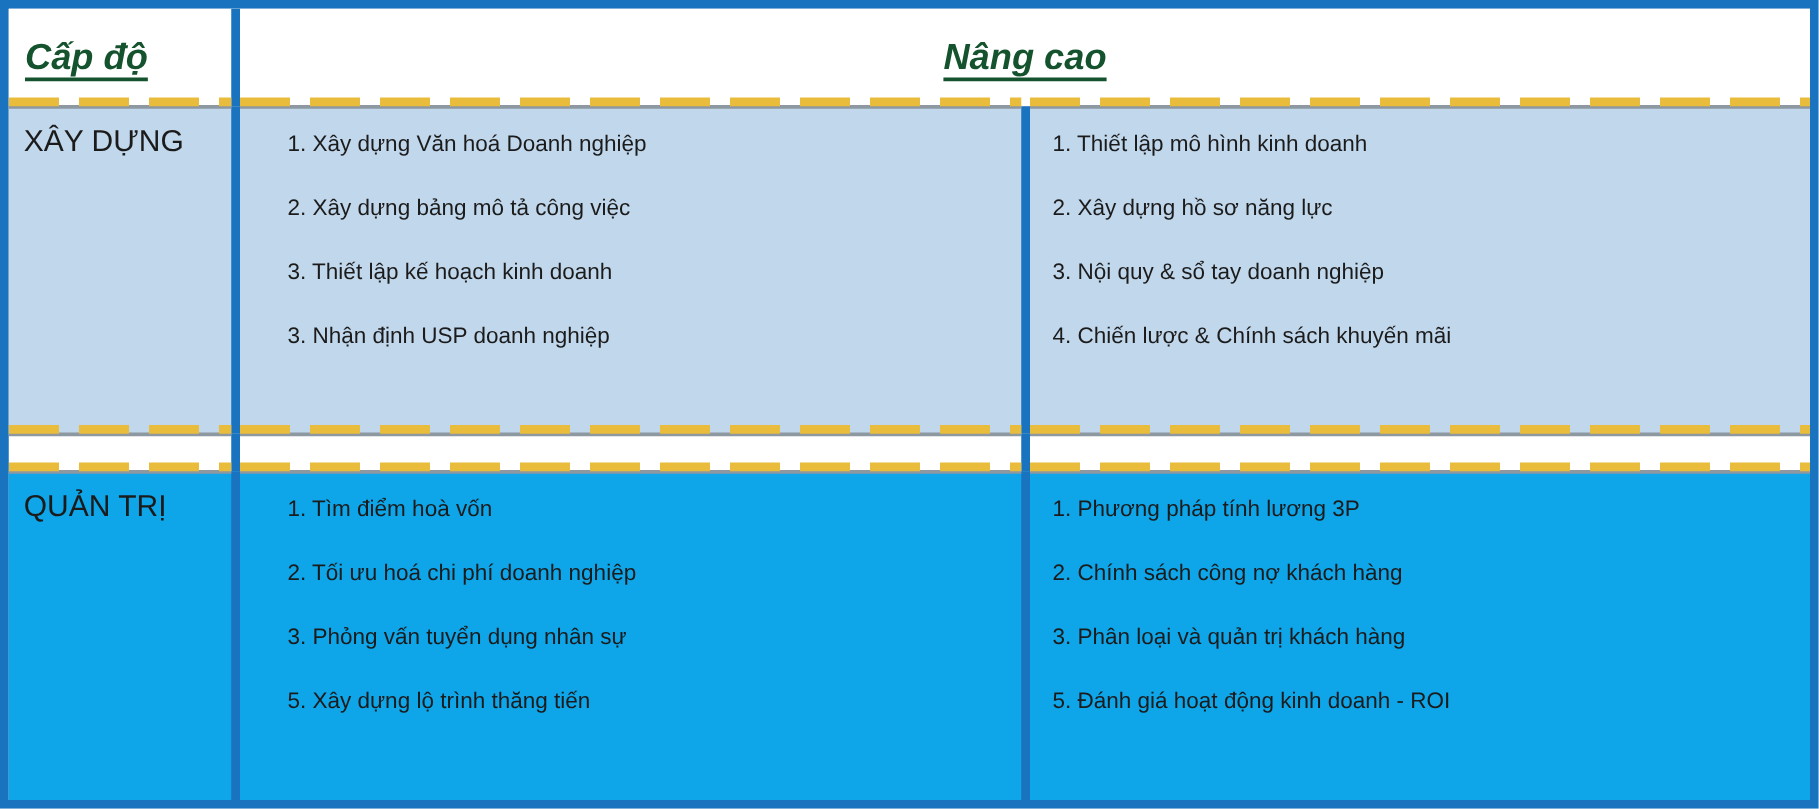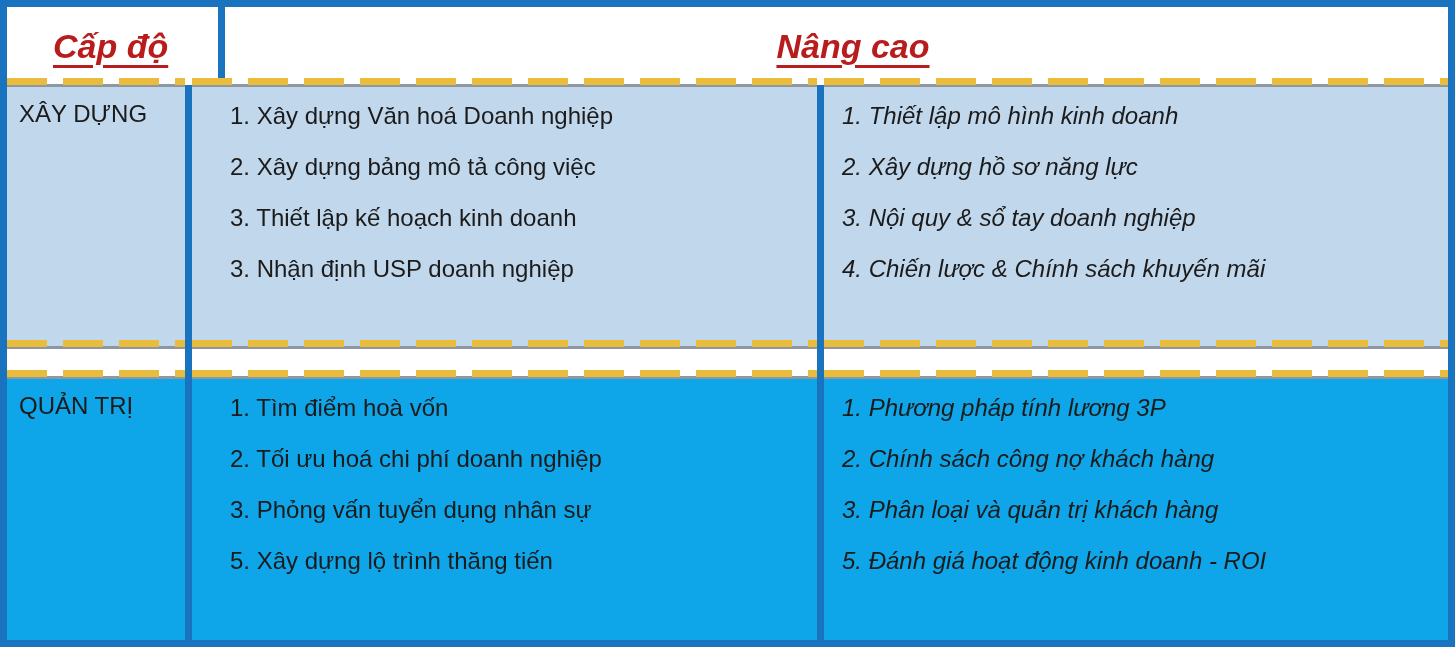--- a/index.html
+++ b/index.html
@@ -22,56 +22,55 @@
     flex-direction: row;
     width: 100%;
   }
   .cell {
     box-sizing: border-box;
     position: relative;
     height: 100%;
   }
   .col-level   { width: 185px; border-right: 7px solid #1a73bf; }
   .col-basic   { width: 632px; border-right: 7px solid #1a73bf; }
-  .col-adv     { flex: 1; font-style: italic; }
+  .col-adv     { flex: 1; }
 
   
   .row-header { height: 78px; background: #ffffff; }
   .header-cell {
     display: flex;
     align-items: center;
     justify-content: center;
-    color: #b91c1c;
-    font-size: 34px;
+    color: #14532d;
+    font-size: 29px;
     font-weight: bold;
     font-style: italic;
     text-decoration: underline;
     text-decoration-thickness: 3px;
     text-underline-offset: 7px;
-    margin-left: 33px;
   }
   .header-cell.left {
     justify-content: flex-start;
     padding-left: 13px;
   }
 
   
   .row-build  { height: 262px; background: #c1d7ec; }
   .row-gap    { height: 30px;  background: transparent; }
   .row-manage { flex: 1;       background: #0ea5e9; }
 
   .level-cell {
     padding: 11px 0 0 12px;
     font-size: 24px;
     color: #1b1b1b;
     line-height: 36px;
   }
   .list-cell {
     padding: 5px 0 0 38px;
-    font-size: 24px;
+    font-size: 18px;
     color: #1b1b1b;
   }
   .col-adv.list-cell { padding-left: 18px; }
   .list-item { line-height: 51px; white-space: nowrap; }
 
   
   .strip {
     position: absolute;
     left: 0;
     right: 0;

